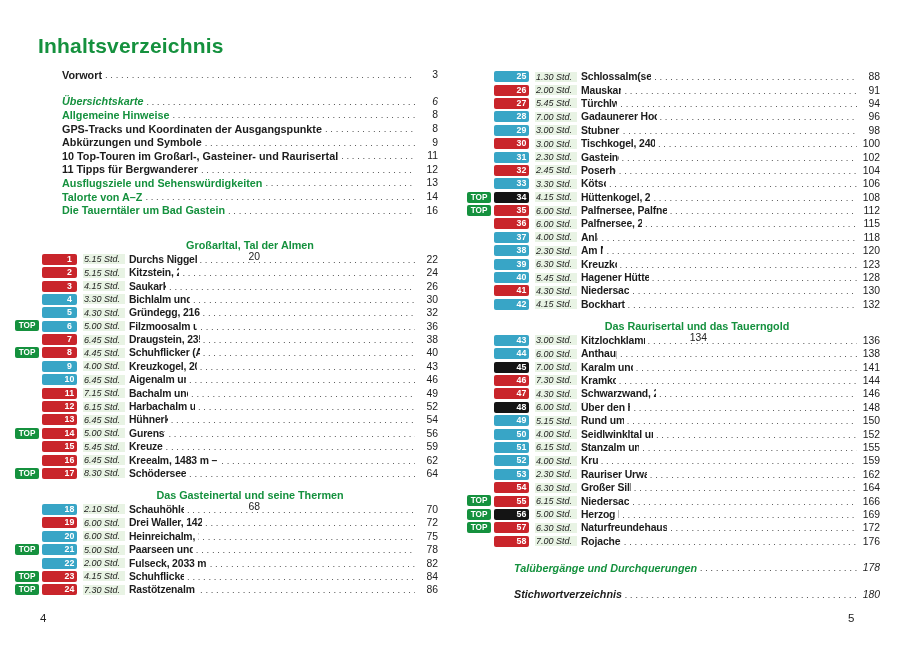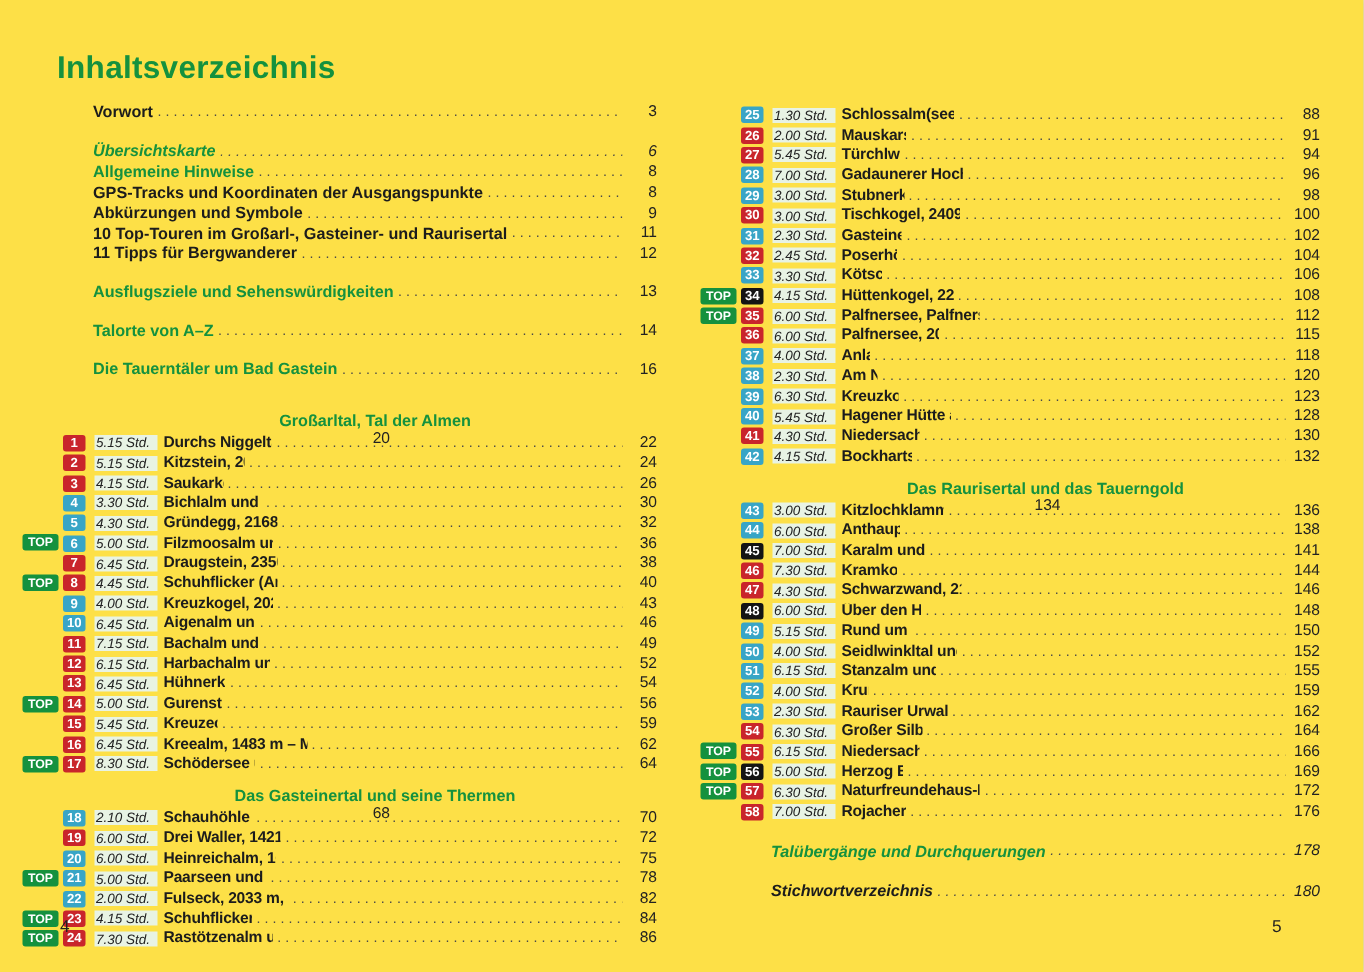--- a/index.html
+++ b/index.html
@@ -1,17 +1,17 @@
 <!DOCTYPE html>
 <html><head>
 <meta charset="utf-8">
 <style>
   html,body{margin:0;padding:0;background:#e8e8e8;}
   #canvas{
-    position:relative;width:909px;height:648px;background:#fde047;
+    position:relative;width:909px;height:648px;background:#ffffff;
     font-family:"Liberation Sans",sans-serif;color:#1c1c1c;overflow:hidden;
     box-shadow:0 0 4px rgba(0,0,0,.25);
   }
   .page{position:absolute;top:0;}
   #left-page{left:38px;width:400px;}
   #right-page{left:490px;width:390px;}
 
   .doc-title{
     margin:34px 0 10px 0;font-size:21px;font-weight:bold;color:#15913e;letter-spacing:.2px;
   }
@@ -20,32 +20,32 @@
   .row{display:flex;align-items:center;position:relative;height:13.4px;}
   .fm-row{margin-left:24px;height:13.6px;}
   .dots{flex:1 1 auto;min-width:4px;overflow:hidden;white-space:nowrap;margin:0 3px;color:#4a4a4a;font-size:9.5px;}
   .dots::after{content:"......................................................................................................................";letter-spacing:2.7px;}
   .pg{flex:none;min-width:20px;text-align:right;font-size:10.4px;color:#222;font-weight:normal;}
 
   .fm-label{font-size:10.8px;font-weight:bold;white-space:nowrap;color:#1c1c1c;}
   .fm-label.green{color:#15913e;}
   .fm-row.indent{}
   .gap-lg{margin-top:13px;font-style:italic;}
-  .gap-sm{margin-top:12px;}
+  .gap-sm{margin-top:0;}
 
   .section-heading{margin-top:9px;flex-direction:column;}
   .section-heading .fm-label{color:#15913e;}
   .mt-lg{margin-top:22px;}
 
   
   .tours{margin-left:4px;}
   .tour-row{margin:0;}
   .badge{
     flex:none;width:15px;height:11px;line-height:11.5px;border-radius:2px;
-    color:#fff;font-size:8.8px;font-weight:bold;text-align:center;margin-right:6px;
+    color:#fff;font-size:8.8px;font-weight:bold;text-align:center;margin-right:6px;padding-left:20px;
   }
   .b-red{background:#c9252b;}
   .b-blue{background:#38a5c6;}
   .b-black{background:#141414;}
   .top-badge{
     position:absolute;left:-27px;top:1px;width:24px;height:11px;line-height:11.5px;
     background:#15913e;color:#fff;font-size:8.2px;font-weight:bold;text-align:center;border-radius:2px;
   }
   .time{
     flex:none;width:40px;background:#e8f3e4;font-size:9px;color:#222;

